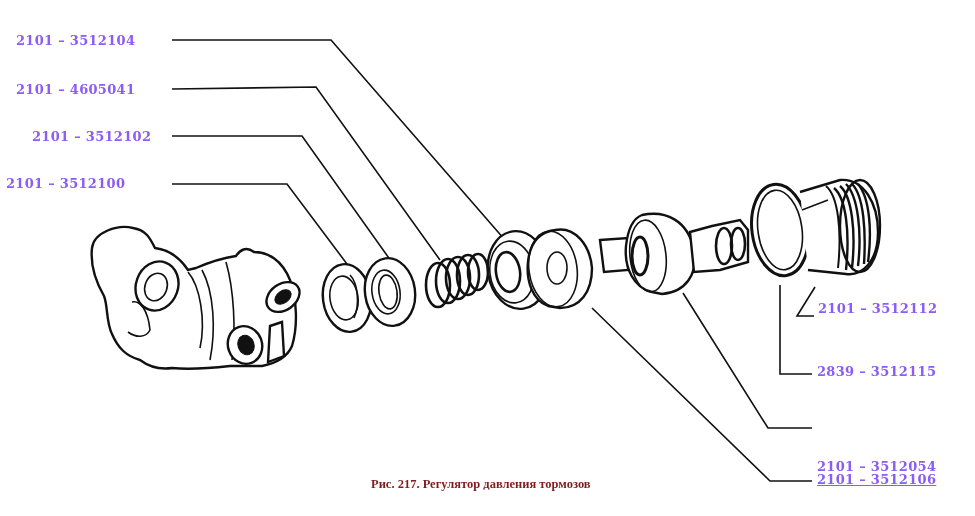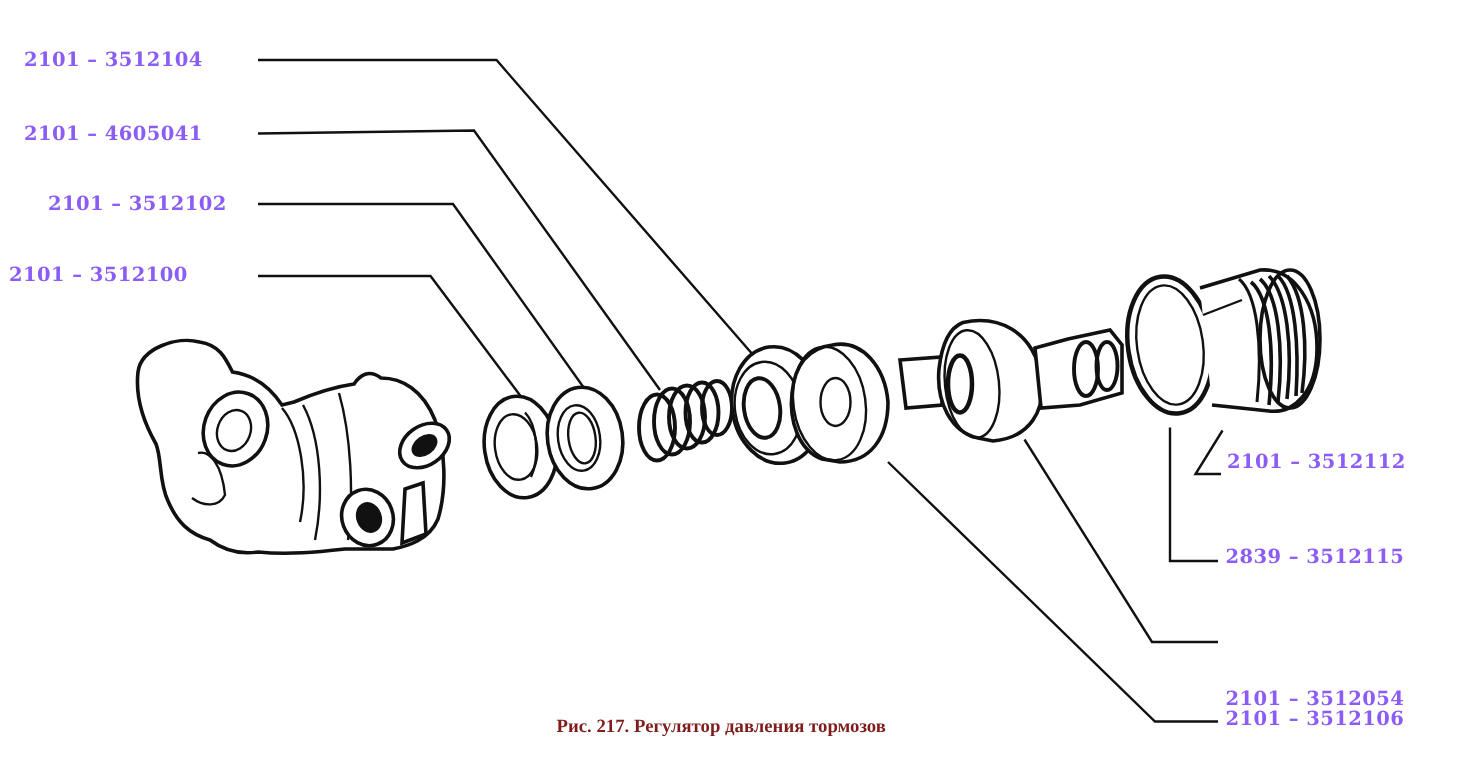--- a/index.html
+++ b/index.html
@@ -19,21 +19,21 @@
 <body>
 
 <div class="label" style="left:16px;top:32px;">2101 – 3512104</div>
 <div class="label" style="left:16px;top:81px;">2101 – 4605041</div>
 <div class="label" style="left:32px;top:128px;">2101 – 3512102</div>
 <div class="label" style="left:6px;top:175px;">2101 – 3512100</div>
 
 <div class="label" style="left:818px;top:300px;">2101 – 3512112</div>
 <div class="label" style="left:817px;top:363px;">2839 – 3512115</div>
 <div class="label" style="left:817px;top:418px;margin-top:40px;">2101 – 3512054</div>
-<div class="label" style="left:817px;top:471px;">2101 – 3512106</div>
+<div class="label" style="left:817px;top:471px;text-decoration:underline;">2101 – 3512106</div>
 
 <svg width="975" height="516" viewBox="0 0 975 516">
 
   <g>
     <polyline class="ln" points="172,40 331,40 505,240"></polyline>
     <polyline class="ln" points="172,89 316,87 440,260"></polyline>
     <polyline class="ln" points="172,136 302,136 396,268"></polyline>
     <polyline class="ln" points="172,184 287,184 350,268"></polyline>
     <polyline class="ln" points="814,316 797,316 815,287"></polyline>
     <polyline class="ln" points="812,374 780,374 780,285"></polyline>

